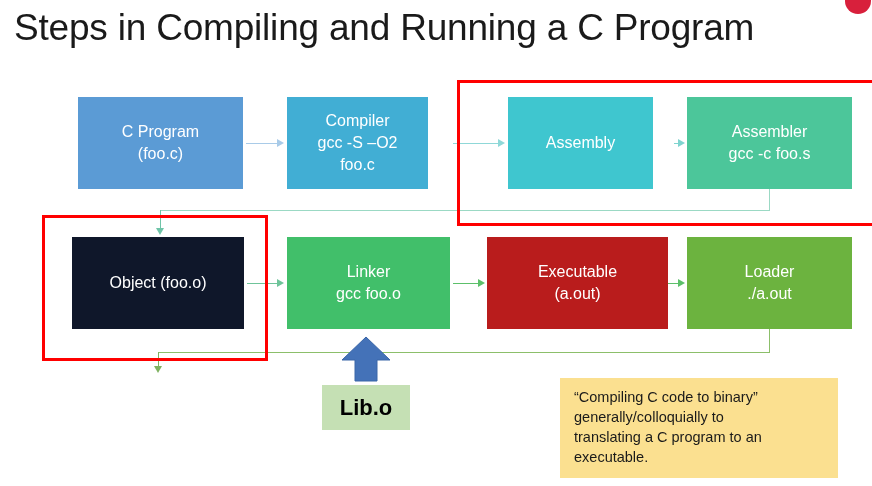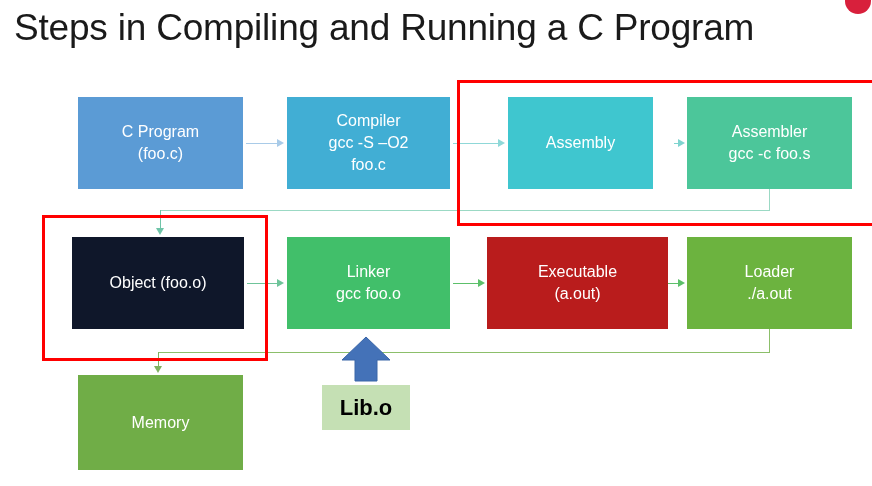--- a/index.html
+++ b/index.html
@@ -155,21 +155,21 @@
   <div class="arrow-d" style="left:153.5px; top:366px; border-top-color:#7fb260;"></div>
 
   <div class="redbox" style="left:457px; top:80px; width:418px; height:146px;"></div>
   <div class="redbox" style="left:42px; top:215px; width:226px; height:146px;"></div>
 
   <div class="node" style="left:78px; top:97px; width:165px; height:92px; background:#5b9bd5;">
     <span class="line">C Program</span>
     <span class="line">(foo.c)</span>
   </div>
 
-  <div class="node" style="left:287px; top:97px; width:163px; height:92px; background:#41aed4;">
+  <div class="node" style="left:287px; top:97px; width:141px; height:92px; background:#41aed4;">
     <span class="line">Compiler</span>
     <span class="line">gcc -S –O2</span>
     <span class="line">foo.c</span>
   </div>
 
   <div class="node" style="left:508px; top:97px; width:145px; height:92px; background:#3fc6cf;">
     <span class="line">Assembly</span>
   </div>
 
   <div class="node" style="left:687px; top:97px; width:165px; height:92px; background:#4cc69a;justify-content:center;">
@@ -189,26 +189,29 @@
   <div class="node" style="left:487px; top:237px; width:181px; height:92px; background:#b91c1c;">
     <span class="line">Executable</span>
     <span class="line">(a.out)</span>
   </div>
 
   <div class="node" style="left:687px; top:237px; width:165px; height:92px; background:#6cb33f;">
     <span class="line">Loader</span>
     <span class="line">./a.out</span>
   </div>
 
-  <div class="node" style="left:78px; top:375px; width:165px; height:95px; background:#70ad47;">
-    <span class="line">Memory</span>
-  </div>
 
   <svg id="libo-arrow" width="52" height="46" viewBox="0 0 52 46" style="left:340px; top:336px;">
     <polygon points="26,1 50,24 37,24 37,45 15,45 15,24 2,24" fill="#4472b8" stroke="#3a66a8" stroke-width="1"></polygon>
   </svg>
 
   <div id="libo-box" style="left:322px; top:385px; width:88px; height:45px; background:#c5e0b4;">
     <span>Lib.o</span>
   </div>
 
+  <div id="note-box" style="left:560px; top:378px; width:278px; height:100px; background:#fbe090;">
+    <span class="nline">“Compiling C code to binary”</span>
+    <span class="nline">generally/colloquially to</span>
+    <span class="nline">translating a C program to an</span>
+    <span class="nline">executable.</span>
+  </div>
 
 </div>
 
 </body></html>

